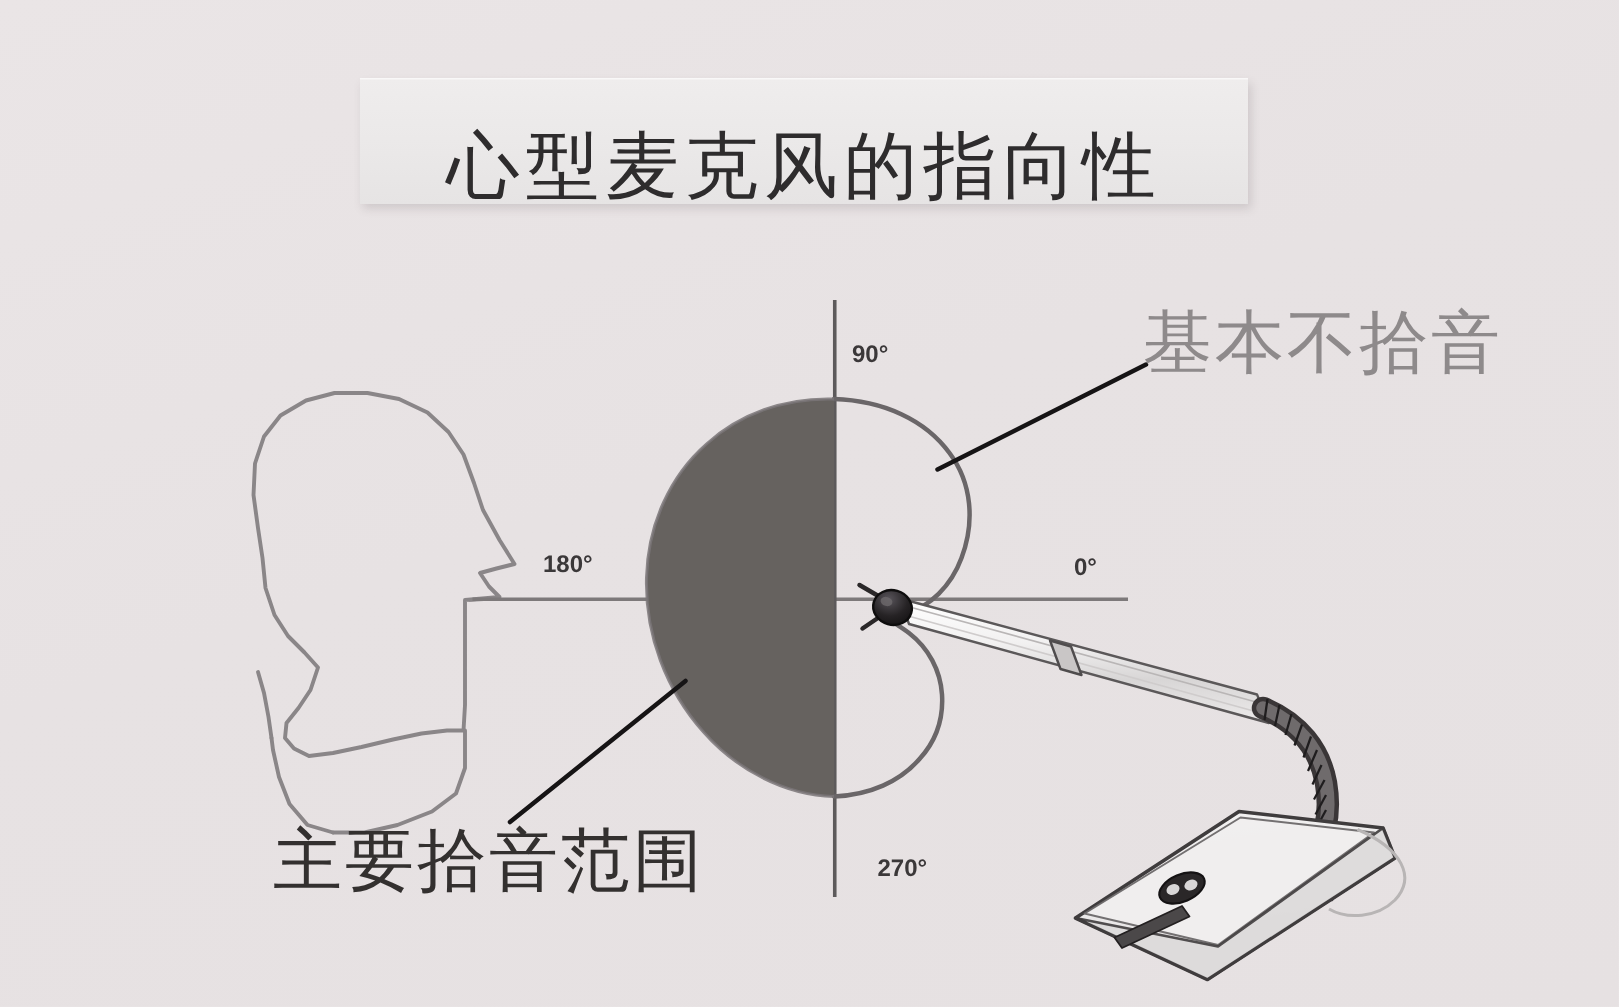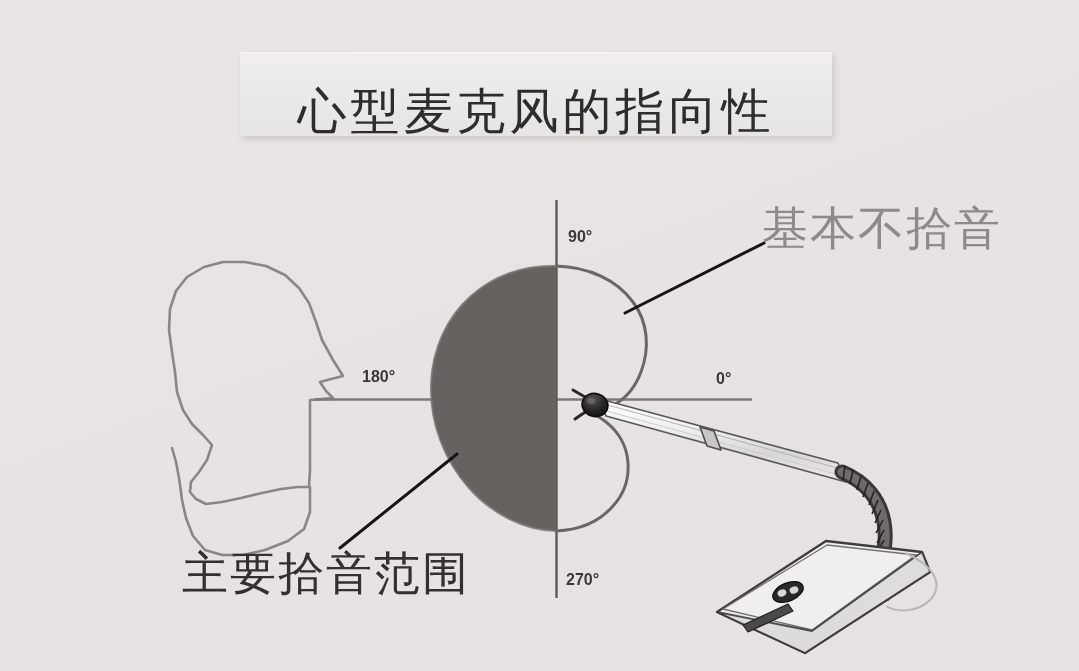--- a/index.html
+++ b/index.html
@@ -67,21 +67,21 @@
     position: absolute;
     font-size: 16px;
     font-weight: bold;
     color: #3b3839;
     line-height: 1;
     white-space: nowrap;
   }
   .deg-90  { left: 568px; top: 205px; margin-top: 24px; }
   .deg-180 { left: 362px; top: 369px; text-align: center; }
   .deg-0   { left: 716px; top: 371px; }
-  .deg-270 { left: 566px; top: 572px; }
+  .deg-270 { left: 585px; top: 572px; }
 
   svg.layer {
     position: absolute;
     left: 0; top: 0;
     width: 1079px;
     height: 671px;
   }
 </style>
 </head>
 <body>

